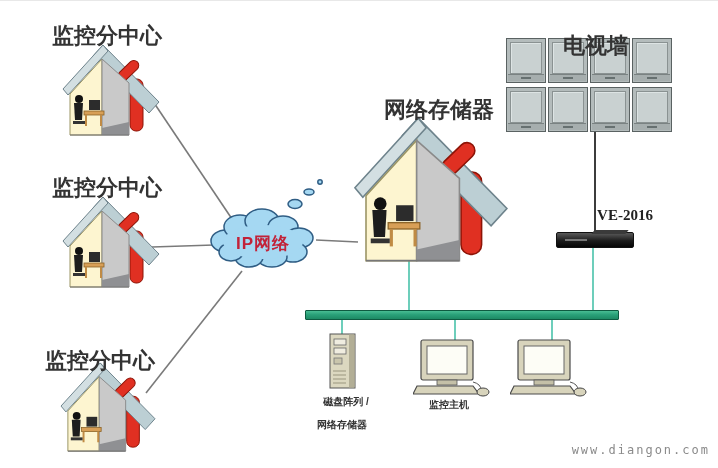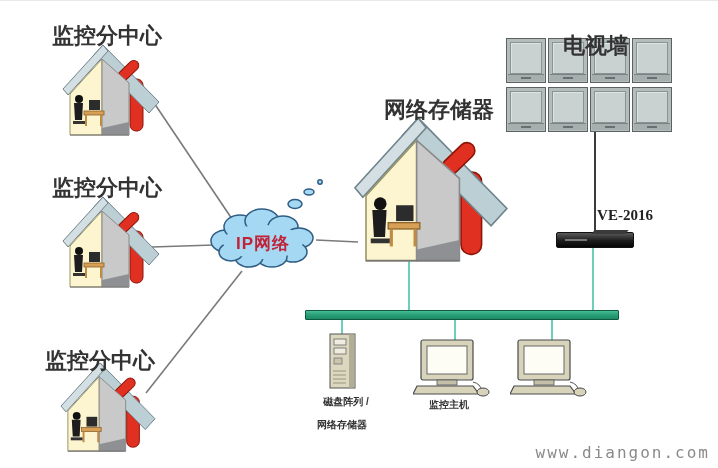--- a/index.html
+++ b/index.html
@@ -5,21 +5,21 @@
   html,body{margin:0;padding:0;background:#fff;}
   #stage{position:relative;width:718px;height:468px;background:#ffffff;overflow:hidden;
          font-family:"Liberation Sans",sans-serif;border-top:1px solid #e8e8e8;}
   svg{display:block;}
   .abs{position:absolute;}
   .lbl{position:absolute;transform:translateX(-50%);white-space:nowrap;
        font-weight:bold;font-size:22px;color:#333;}
   .lbl-small{font-size:10px;}
   .ve-lbl{font-family:"Liberation Serif",serif;font-size:15px;color:#222;text-align:right;}
   .watermark{position:absolute;font-family:"DejaVu Sans Mono",monospace;
-       font-size:16px;color:#8a8a8a;letter-spacing:2px;font-weight:normal;}
+       font-size:12px;color:#8a8a8a;letter-spacing:2px;font-weight:normal;}
   
   #tv-grid{position:absolute;left:506px;top:37px;display:grid;
        grid-template-columns:repeat(4,40px);gap:4px 2px;}
   .monitor{width:40px;height:45px;background:#b4bcbc;border:1px solid #5a6262;
        position:relative;box-sizing:border-box;}
   .monitor .screen{position:absolute;left:3px;top:3px;right:3px;height:30px;
        background:#c9d1d1;border:1px solid #8a9292;
        box-shadow:inset 1px 1px 0 #dde4e4;}
   .monitor .mbase{position:absolute;left:1px;right:1px;bottom:1px;height:6px;
        background:#a6aeae;border-top:1px solid #7a8282;}

